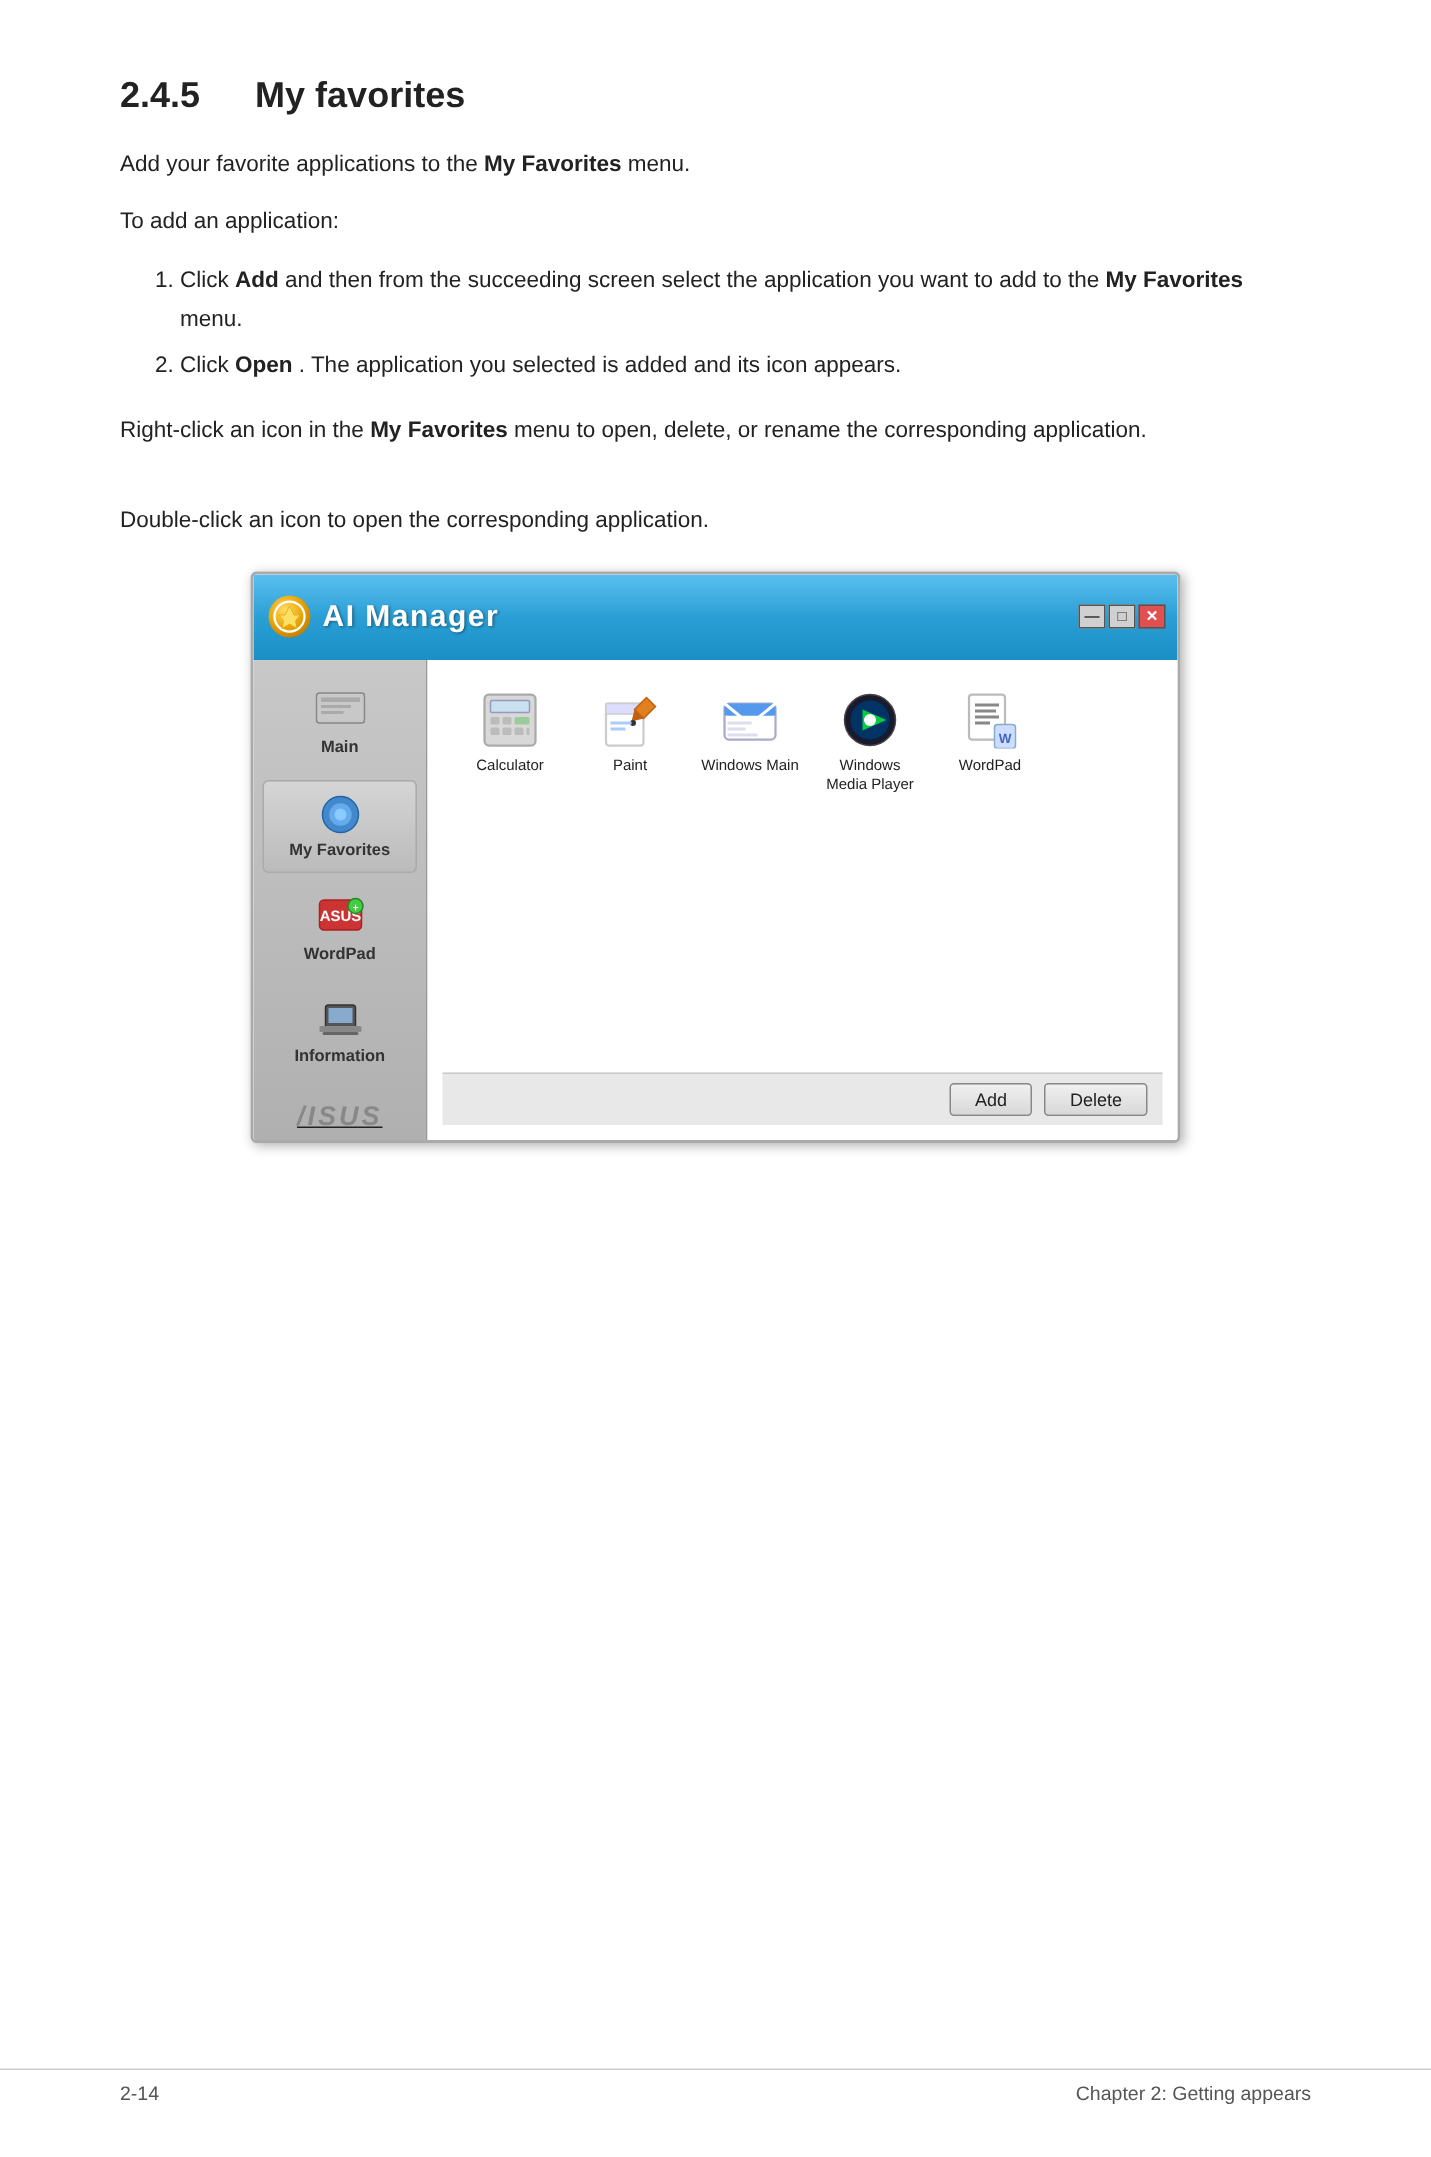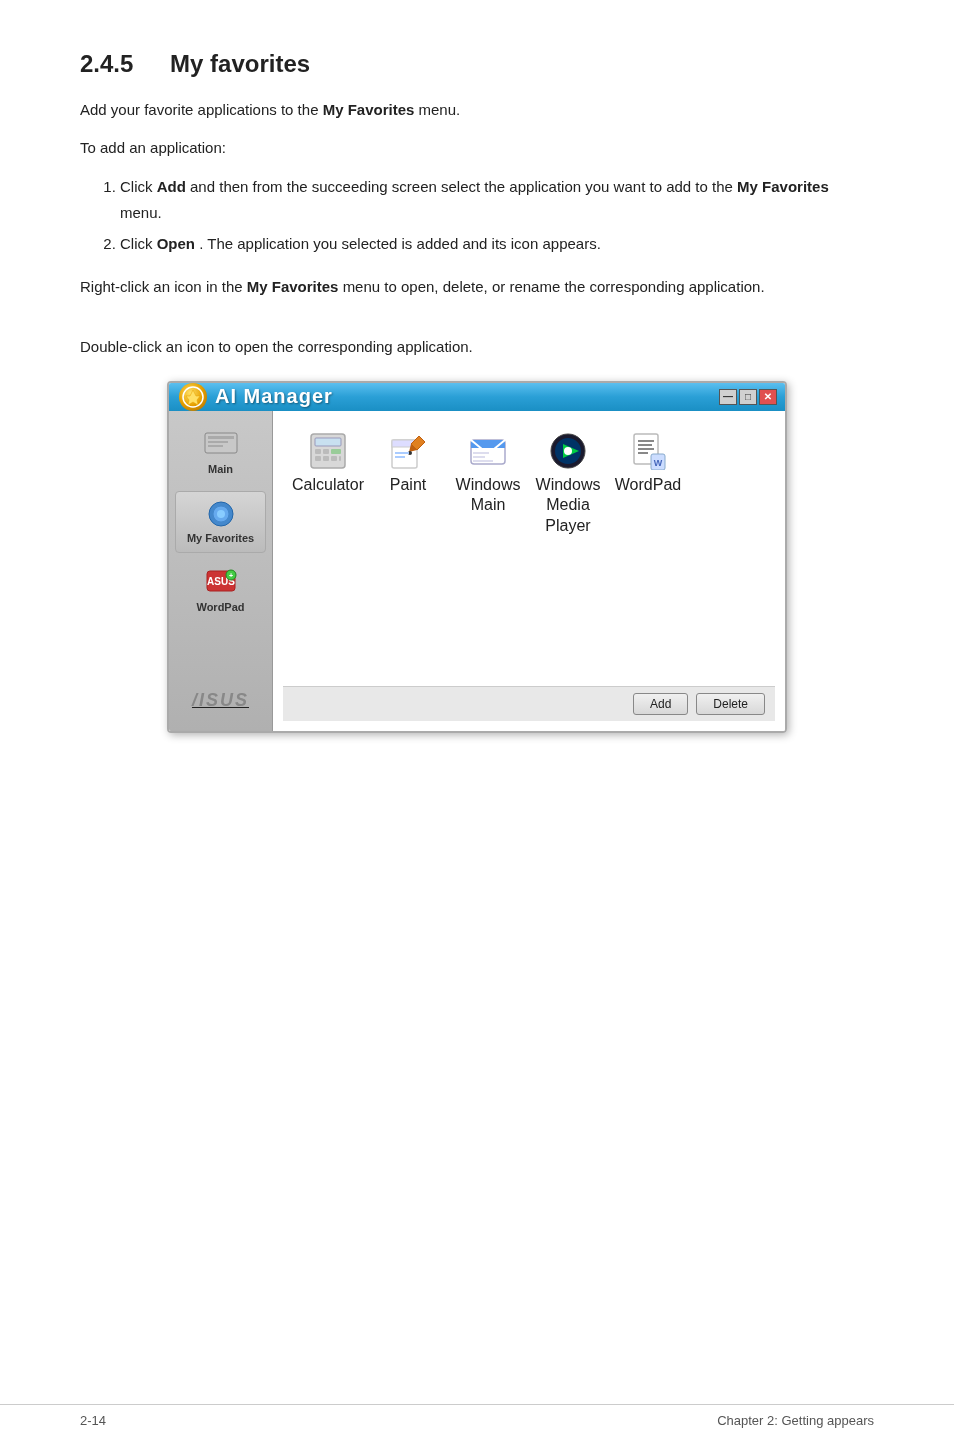--- a/index.html
+++ b/index.html
@@ -57,21 +57,21 @@
       width: 620px;
       border: 2px solid #aaa;
       border-radius: 4px;
       overflow: hidden;
       margin: 0 auto;
       box-shadow: 2px 2px 8px rgba(0,0,0,0.3);
     }
 
     .window-titlebar {
       background: linear-gradient(to bottom, #5bbfef, #2a9fd6, #1a8fc4);
-      height: 28px;
+      height: 57px;
       display: flex;
       align-items: center;
       padding: 0 10px;
       position: relative;
     }
 
     .window-logo {
       width: 28px;
       height: 28px;
       background: radial-gradient(circle at 40% 35%, #ffe066, #e6a000, #a06000);
@@ -122,21 +122,21 @@
     .win-btn-close { background: #e05050; color: #fff; }
 
     .window-body {
       display: flex;
       background: #e8e8e8;
       height: 320px;
     }
 
     
     .sidebar {
-      width: 104px;
+      width: 116px;
       background: linear-gradient(to bottom, #c8c8c8, #b0b0b0);
       display: flex;
       flex-direction: column;
       padding: 10px 0;
       gap: 4px;
       border-right: 1px solid #999;
     }
 
     .sidebar-item {
       display: flex;
@@ -195,21 +195,21 @@
     .app-icon-img {
       width: 40px;
       height: 40px;
       margin-bottom: 4px;
       display: flex;
       align-items: center;
       justify-content: center;
     }
 
     .app-icon-label {
-      font-size: 16px;
+      font-size: 10px;
       text-align: center;
       color: #222;
       line-height: 1.3;
     }
 
     .bottom-bar {
       display: flex;
       justify-content: flex-end;
       align-items: center;
       padding: 6px 10px;
@@ -224,21 +224,21 @@
       border: 1px solid #888;
       border-radius: 3px;
       font-size: 12px;
       cursor: pointer;
       color: #222;
     }
 
     
     .page-footer {
       position: absolute;
-      bottom: 10px;
+      bottom: 35px;
       left: 0;
       right: 0;
       border-top: 1px solid #ccc;
       padding-top: 8px;
       display: flex;
       justify-content: space-between;
       padding-left: 80px;
       padding-right: 80px;
       font-size: 13px;
       color: #555;
@@ -357,20 +357,31 @@
             <svg width="36" height="28" viewBox="0 0 36 28">
               <rect x="4" y="2" width="28" height="20" rx="3" fill="#cc3333" stroke="#aa2222" stroke-width="1"></rect>
               <text x="18" y="16" text-anchor="middle" fill="#fff" font-size="10" font-weight="bold">ASUS</text>
               <circle cx="28" cy="6" r="5" fill="#44cc44" stroke="#228822" stroke-width="1"></circle>
               <text x="28" y="9" text-anchor="middle" fill="#fff" font-size="7" font-weight="bold">+</text>
             </svg>
           </div>
           <span class="sidebar-item-label">WordPad</span>
         </div>
 
+        <div class="sidebar-item">
+          <div class="sidebar-item-icon">
+            <svg width="36" height="28" viewBox="0 0 36 28">
+              <rect x="8" y="4" width="20" height="16" rx="2" fill="#555" stroke="#333" stroke-width="1"></rect>
+              <rect x="10" y="6" width="16" height="10" fill="#88aacc"></rect>
+              <rect x="4" y="18" width="28" height="4" rx="1" fill="#888"></rect>
+              <rect x="6" y="22" width="24" height="2" rx="1" fill="#666"></rect>
+            </svg>
+          </div>
+          <span class="sidebar-item-label">Information</span>
+        </div>
 
         <div class="sidebar-logo">
           <span class="asus-logo-text">/ISUS</span>
         </div>
       </div>
 
       <div class="main-area">
         <div class="icons-grid">
 
           <div class="app-icon-item">

